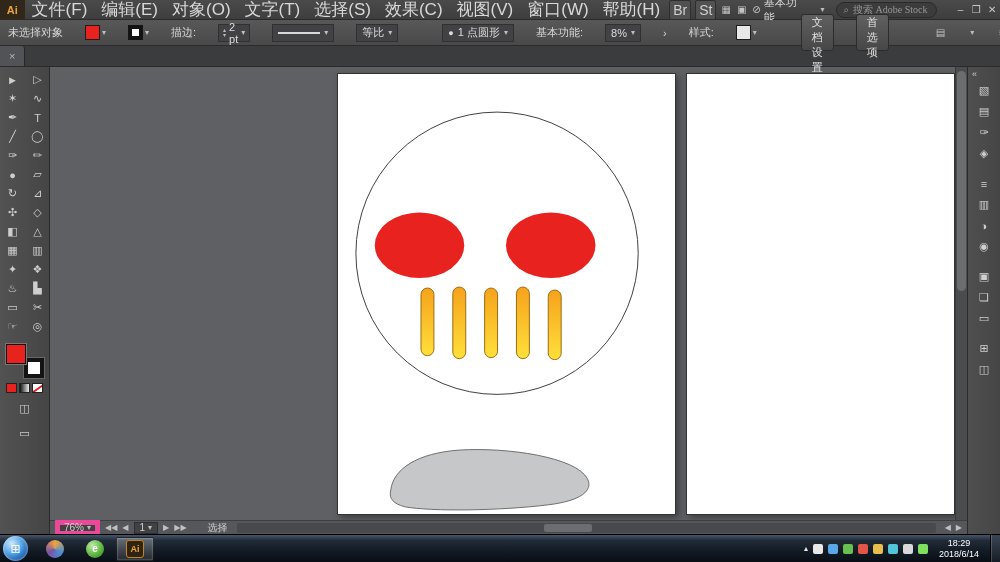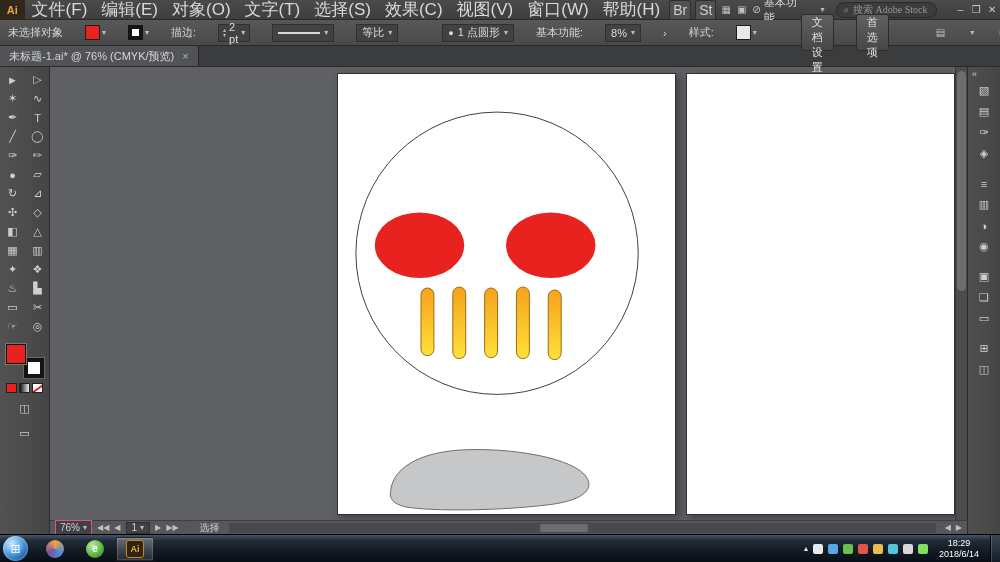--- a/index.html
+++ b/index.html
@@ -59,21 +59,21 @@
 
 
 .canvas{position:absolute;left:50px;top:67px;right:33px;bottom:28px;background:#5e6063;overflow:hidden}
 .artboard{position:absolute;top:6px;height:442px;background:#fff;border:1px solid #333;box-shadow:3px 3px 7px rgba(0,0,0,.35)}
 .ab1{left:287px;width:339px}
 .ab2{left:636px;width:269px}
 .art{position:absolute;left:0;top:0;width:100%;height:100%}
 .vscroll{position:absolute;right:0;top:0;bottom:14px;width:12px;background:#4a4c4e;border-left:1px solid #3a3a3a}
 .vthumb{position:absolute;left:1px;right:1px;top:4px;height:220px;background:#6b6d70;border-radius:5px}
 .statusbar{position:absolute;left:0;right:0;bottom:0;height:14px;background:#55575a;border-top:1px solid #3e3e40;display:flex;align-items:center;gap:5px;padding:0 5px;color:#cfcfcf;font-size:10px;z-index:3}
-.zoom-box{display:flex;align-items:center;gap:3px;background:#3f4143;border:1px solid #ec4899;height:16px;padding:0 4px}
+.zoom-box{display:flex;align-items:center;gap:3px;background:#3f4143;border:5px solid #ec4899;height:16px;padding:0 4px}
 .nav{font-size:8px;color:#c0c0c0;white-space:nowrap}
 .ab-num{display:flex;align-items:center;gap:3px;background:#3f4143;border:1px solid #2f2f31;height:12px;padding:0 5px}
 .status-text{margin-left:16px;white-space:nowrap}
 .hscroll{position:relative;flex:1;height:10px;margin:0 4px;background:#47494c;border-radius:2px}
 .hthumb{position:absolute;left:44%;width:48px;top:1px;bottom:1px;background:#6b6d70;border-radius:2px}
 
 
 .dock{position:absolute;right:0;top:67px;bottom:28px;width:33px;background:linear-gradient(90deg,#4f4f4f,#454545);border-left:1px solid #2b2b2b;display:flex;flex-direction:column;align-items:center;padding-top:2px;z-index:4}
 .dock-expand{color:#c8c8c8;font-size:9px;align-self:flex-start;margin-left:4px;cursor:default}
 .dock-icon{width:22px;height:19px;margin-top:2px;display:flex;align-items:center;justify-content:center;color:#cfcfcf;font-size:11px;cursor:default}
@@ -177,21 +177,20 @@
     <button class="cb-btn">文档设置</button>
     <button class="cb-btn">首选项</button>
     <span class="spacer"></span>
     <span class="appbar-icon">▤</span>
     <span class="dd">▾</span>
     <span class="appbar-icon">≡</span>
   </div>
 
   <div class="tabbar">
     <div class="doc-tab">
-      <span class="tab-title">未标题-1.ai* @ 76% (CMYK/预览)</span>
       <span class="tab-close">×</span>
     </div>
   </div>
 
   <div class="toolbar">
     <div class="tools">
       <div class="tool">►</div>
       <div class="tool">▷</div>
       <div class="tool">✶</div>
       <div class="tool">∿</div>

